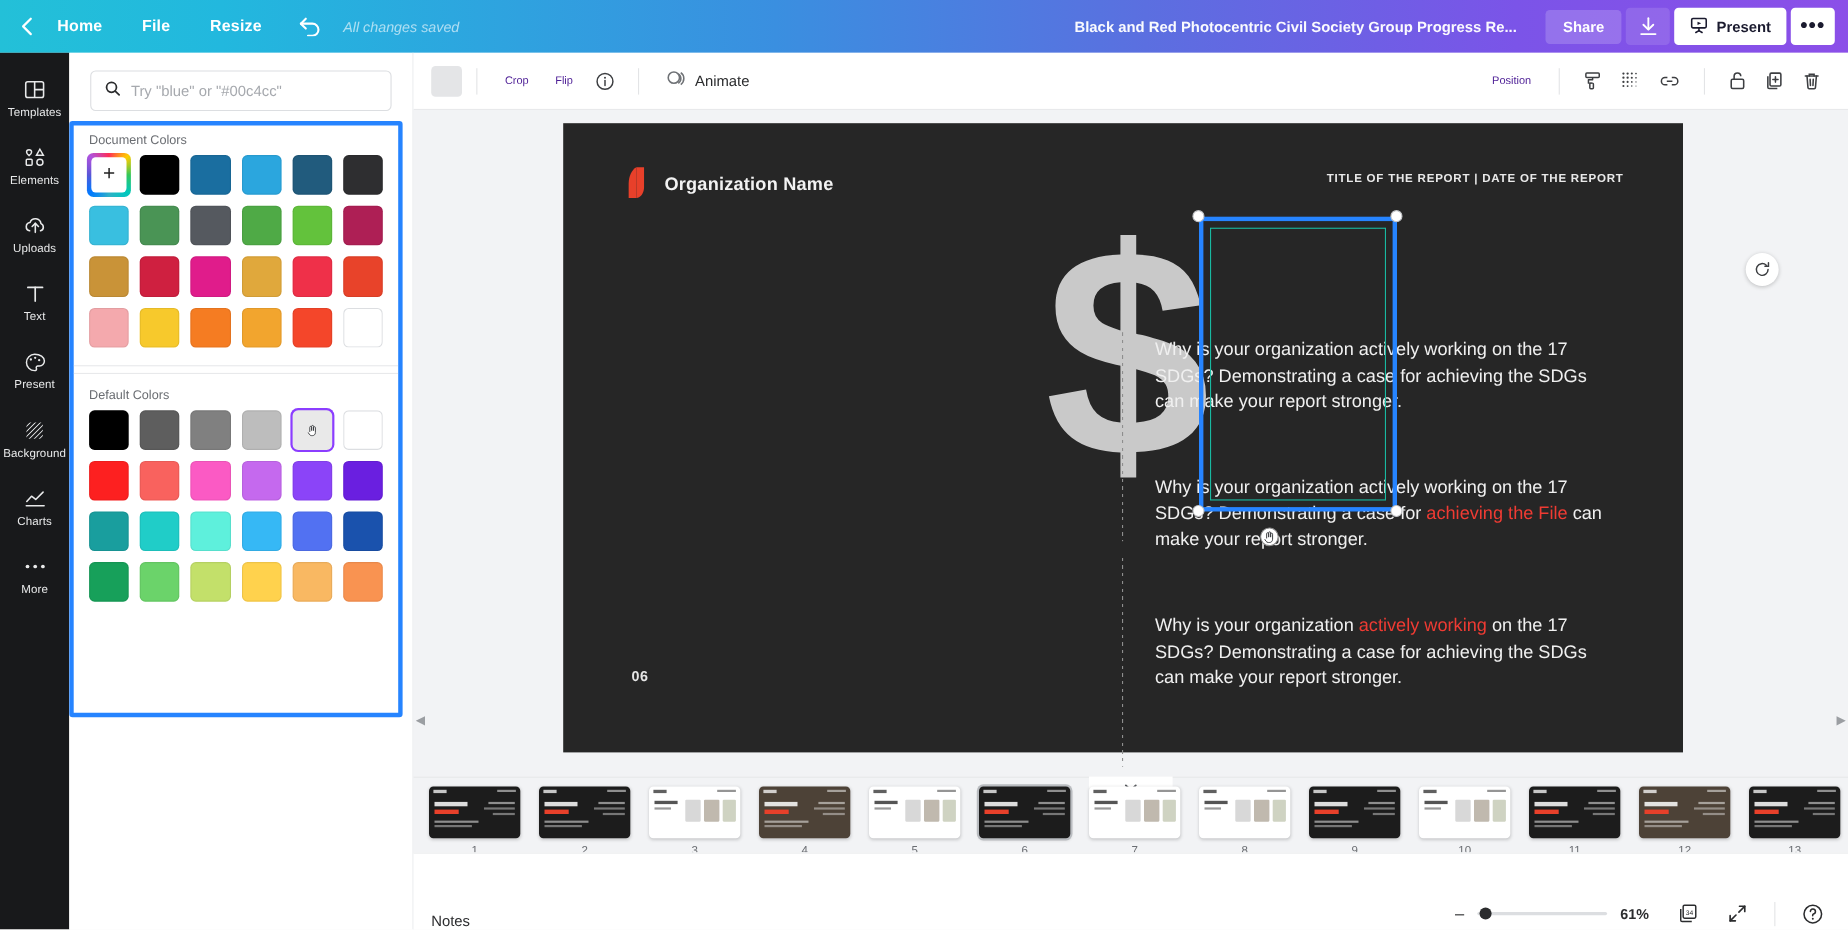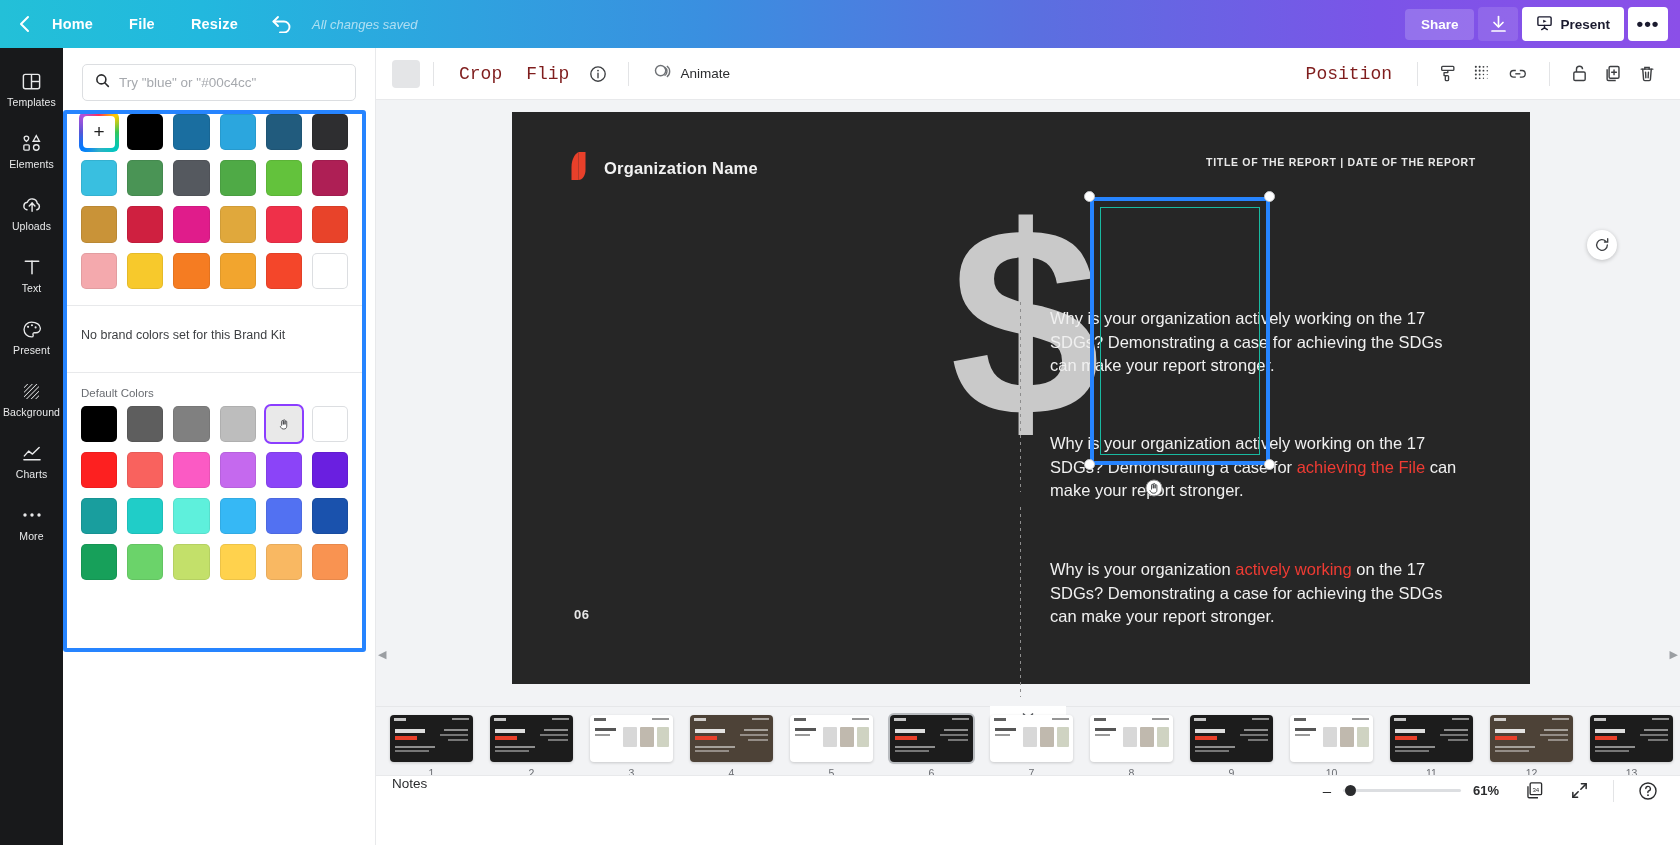--- a/index.html
+++ b/index.html
@@ -101,22 +101,22 @@
 
   
   .edtoolbar {
     position: absolute; left: 376px; top: 48px; width: 1304px; height: 52px;
     background: #fff; border-bottom: 1px solid #e8e9eb;
     display: flex; align-items: center; padding: 0 16px;
   }
   .thumbbtn { width: 28px; height: 28px; background: #e4e5e7; border-radius: 4px;
     cursor: pointer; }
   .vdiv { width: 1px; height: 24px; background: #e3e4e6; margin: 0 13px; }
-  .tool { font-size: 18px; color: #7f1d1d; padding: 7px 12px; border-radius: 4px;
-    cursor: pointer; font-family: Liberation Mono, monospace; }
+  .tool { font-size: 10px; color: #4c1d95; padding: 7px 12px; border-radius: 4px;
+    cursor: pointer; }
   .tool-ico { padding: 6px 8px; border-radius: 4px; cursor: pointer; display: flex;
     align-items: center; color: #3d3f42; }
   .animate { display: flex; align-items: center; gap: 8px; padding: 7px 11px;
     border-radius: 4px; cursor: pointer; font-size: 13.5px; color: #2b2c2e; }
   .grow { flex: 1; }
 
   
   .canvasarea {
     position: absolute; left: 376px; top: 100px; width: 1304px; height: 606px;
     background: #f2f3f5; overflow: hidden;
@@ -175,21 +175,21 @@
   .strip { display: flex; align-items: flex-start; gap: 17px; padding: 8px 0 0 14px;
     height: 100%; overflow: hidden; }
   .thumb { width: 83px; flex: 0 0 auto; cursor: pointer; }
   .thumb .pg { width: 83px; height: 47px; border-radius: 4px; overflow: hidden;
     position: relative; box-shadow: 0 1px 3px rgba(0,0,0,.18); }
   .thumb.active .pg { box-shadow: 0 0 0 2px #b9bcc0, 0 1px 3px rgba(0,0,0,.2); }
   .thumb .num { text-align: center; font-size: 10.5px; color: #6a6d72; margin-top: 5px; }
 
   
   .bottombar { position: absolute; left: 376px; bottom: 0; width: 1304px; height: 70px;
-    background: #fff; border-top: 1px solid #e8e9eb; display: flex; align-items: flex-start;
+    background: #fff; border-top: 1px solid #e8e9eb; display: flex; align-items: flex-end;
     padding: 0 16px; }
   .notes { font-size: 13.5px; color: #2b2c2e; cursor: pointer; }
   .zoomwrap { display: flex; align-items: center; gap: 12px; margin-left: auto; }
   .minus { color: #2b2c2e; font-size: 15px; cursor: pointer; }
   .slider { width: 118px; height: 3px; background: #dcdee1; border-radius: 2px;
     position: relative; cursor: pointer; }
   .knob { position: absolute; left: 2px; top: -4px; width: 11px; height: 11px;
     background: #2b2c2e; border-radius: 50%; }
   .zlabel { font-size: 13px; color: #2b2c2e; font-weight: bold; min-width: 34px; }
   .ic-btn { padding: 4px 6px; cursor: pointer; color: #2b2c2e; display: flex; align-items: center; }
@@ -210,20 +210,21 @@
     <div class="tb-item">File</div>
     <div class="tb-item">Resize</div>
     <div class="tb-undo">
       <svg width="20" height="18" viewBox="0 0 20 18" fill="none" stroke="#fff" stroke-width="1.9" stroke-linecap="round" stroke-linejoin="round">
           <polyline points="6,2 1.5,6.5 6,11"></polyline>
           <path d="M1.5 6.5H12a5.5 5.5 0 0 1 0 11H8"></path>
         </svg>
     </div>
     <div class="tb-saved">All changes saved</div>
     <div class="tb-spacer"></div>
+    <div class="tb-title">Black and Red Photocentric Civil Society Group Progress Re...</div>
     <div class="tb-right">
       <div class="tb-share">Share</div>
       <div class="tb-dl">
         <svg width="17" height="18" viewBox="0 0 17 18" fill="none" stroke="#fff" stroke-width="1.7" stroke-linecap="round" stroke-linejoin="round">
             <line x1="8.5" y1="1.5" x2="8.5" y2="11.5"></line>
             <polyline points="4,7.5 8.5,12 13,7.5"></polyline>
             <line x1="2" y1="16" x2="15" y2="16"></line>
           </svg>
       </div>
       <div class="tb-present">
@@ -335,20 +336,21 @@
               <circle cx="6.8" cy="6.8" r="4.8"></circle>
               <line x1="10.4" y1="10.4" x2="14.2" y2="14.2"></line>
             </svg>
         </span>
         <input type="text" placeholder="Try &quot;blue&quot; or &quot;#00c4cc&quot;" style="">
       </div>
     </div>
   </div>
 
   <div class="colorbox">
+    <div class="sec-title">Document Colors</div>
     <div class="swgrid" id="doc-grid">
       <div class="sw add">
         <span class="inner">+</span>
       </div>
     <div class="sw" style="background: rgb(0, 0, 0);"></div>
         <div class="sw" style="background: rgb(26, 110, 160);"></div>
         <div class="sw" style="background: rgb(43, 166, 222);"></div>
         <div class="sw" style="background: rgb(33, 91, 125);"></div>
         <div class="sw" style="background: rgb(46, 46, 48);"></div>
         <div class="sw" style="background: rgb(57, 191, 224);"></div>
@@ -364,21 +366,20 @@
         <div class="sw" style="background: rgb(239, 48, 73);"></div>
         <div class="sw" style="background: rgb(232, 67, 42);"></div>
         <div class="sw" style="background: rgb(244, 169, 173);"></div>
         <div class="sw" style="background: rgb(247, 201, 44);"></div>
         <div class="sw" style="background: rgb(245, 124, 34);"></div>
         <div class="sw" style="background: rgb(242, 165, 46);"></div>
         <div class="sw" style="background: rgb(244, 70, 42);"></div>
         <div class="sw white" style="background: rgb(255, 255, 255);"></div>
       </div>
     <div class="divider"></div>
-    <div class="brandnote">No brand colors set for this Brand Kit</div>
     <div class="divider"></div>
     <div class="sec-title" style="padding-top:14px">Default Colors</div>
     <div class="swgrid" id="def-grid">
         <div class="sw" style="background: rgb(0, 0, 0);"></div>
         <div class="sw" style="background: rgb(94, 94, 94);"></div>
         <div class="sw" style="background: rgb(128, 128, 128);"></div>
         <div class="sw" style="background: rgb(189, 189, 189);"></div>
         <div class="sw selected" style="background: rgb(233, 233, 233);">
           <svg width="17" height="17" viewBox="0 0 20 20" style="position:absolute;left:50%;top:50%;transform:translate(-50%,-50%)">
             <path d="M7.2 12V7a1 1 0 0 1 2 0v3.6M9.2 10.4V6a1 1 0 0 1 2 0v4.4M11.2 10.6V7.4a1 1 0 0 1 2 0v5.2c0 2-1.3 3.3-3.2 3.3h-.9c-1.1 0-2-.6-2.5-1.5l-1.1-1.9" fill="#fff" stroke="#3d3f42" stroke-width="1"></path>

